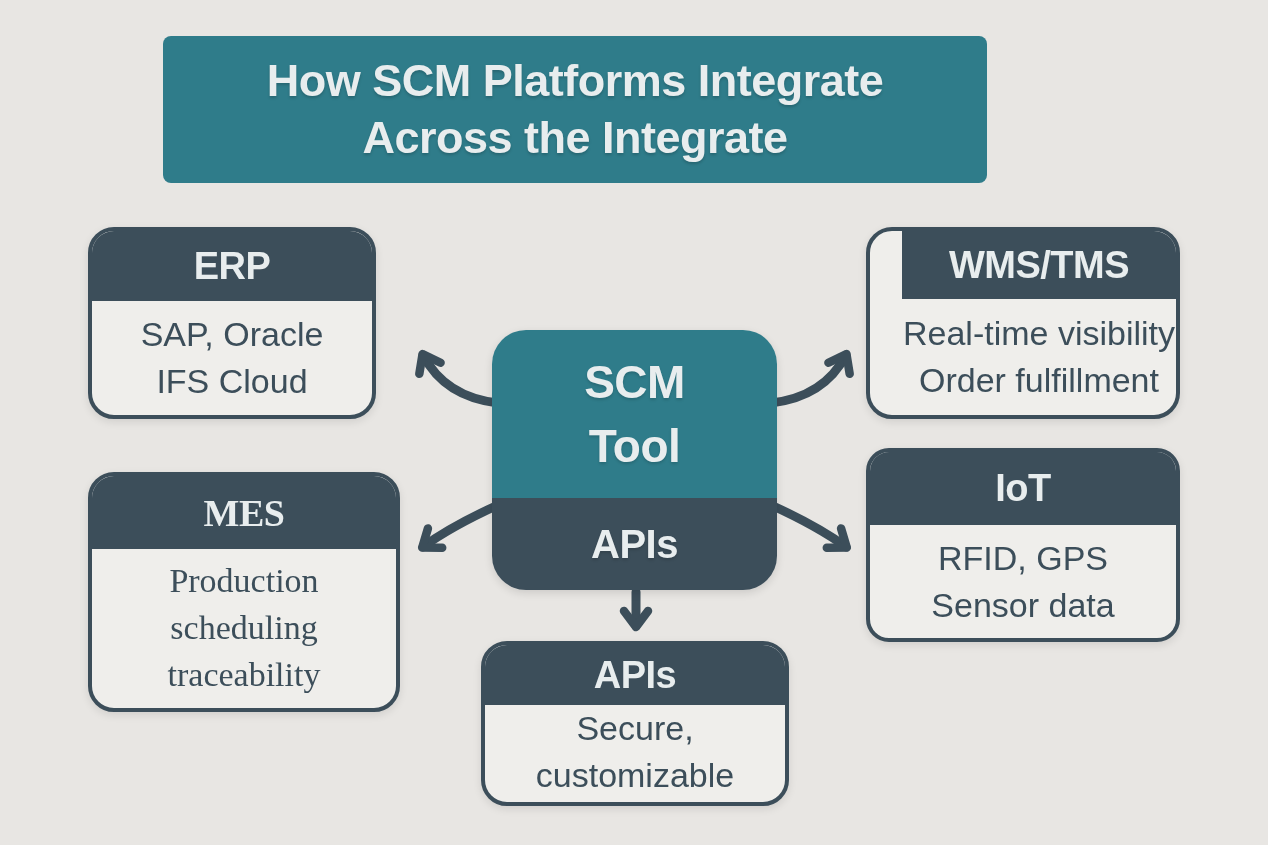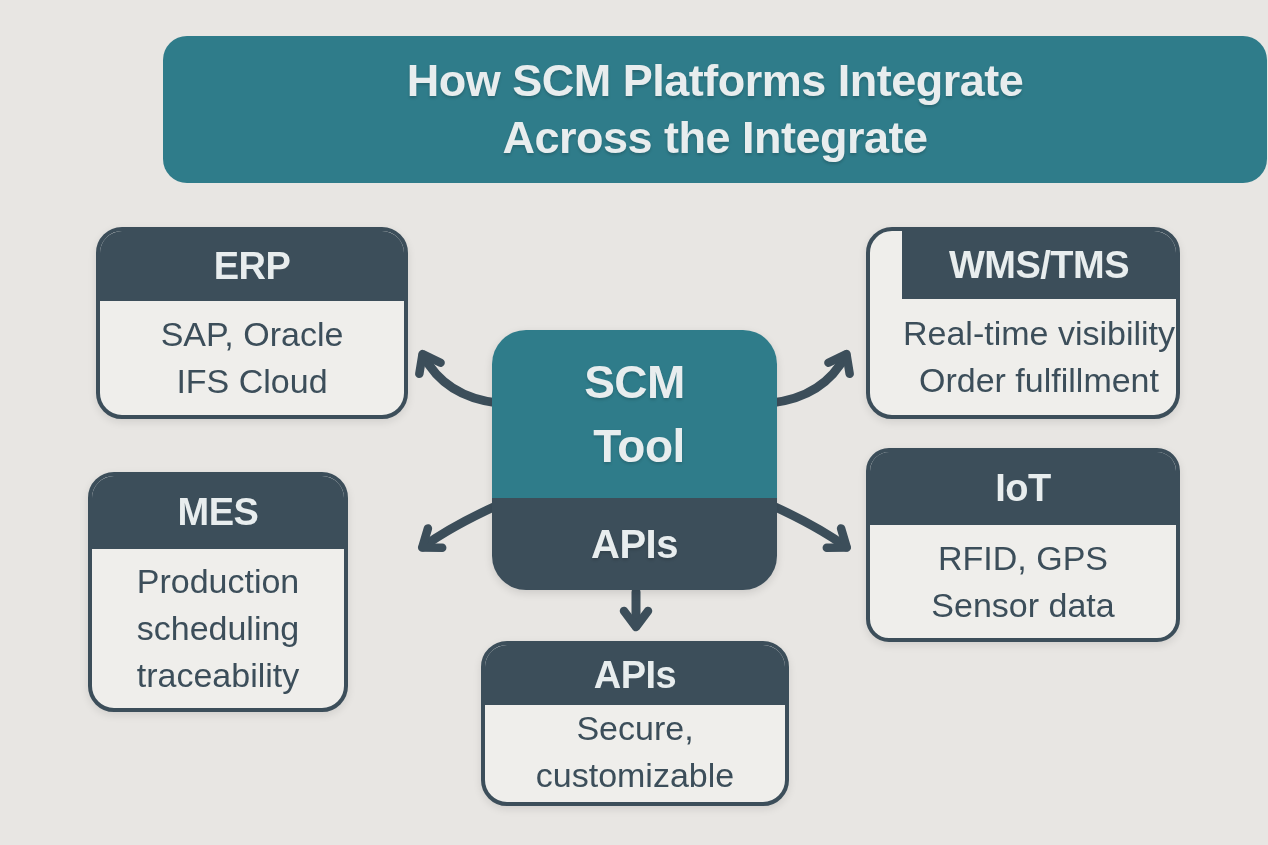--- a/index.html
+++ b/index.html
@@ -12,23 +12,23 @@
   *{margin:0;padding:0;box-sizing:border-box;}
   html,body{background:#d8d6d3;font-family:"Liberation Sans","DejaVu Sans",sans-serif;}
   .canvas{
     position:relative;
     width:1268px;height:845px;
     background:var(--bg);
     overflow:hidden;
   }
   
   .banner{
-    position:absolute;left:163px;top:36px;width:1104px;height:147px;
+    position:absolute;left:163px;top:36px;width:824px;height:147px;
     background:var(--teal);
-    border-radius:24px;
+    border-radius:8px;
     display:flex;flex-direction:column;align-items:center;justify-content:center;
     color:var(--light);
     text-shadow:0 2px 3px rgba(0,0,0,.18);
   }
   .banner .t-line{
     font-size:45px;font-weight:700;line-height:1.26;letter-spacing:-.5px;
   }
   
   svg.arrows{position:absolute;left:0;top:0;width:1268px;height:845px;}
   svg.arrows path.shaft{
@@ -57,43 +57,43 @@
     flex:0 0 auto;
   }
   .card-body{
     flex:1 1 auto;
     display:flex;align-items:center;justify-content:center;
     color:var(--slate);
     font-size:34px;line-height:1.38;text-align:center;
   }
   .multiline{white-space:pre-line;}
   
-  .pos-erp {left:96px; top:227px;width:312px;height:192px;}
+  .pos-erp {left:88px; top:227px;width:288px;height:192px;}
   .pos-erp  .card-header{height:70px;}
   .pos-wms {left:866px;top:227px;width:314px;height:192px;padding-left:32px;}
   .pos-wms  .card-header{height:68px;}
-  .pos-mes {left:88px; top:472px;width:260px;height:240px;}
+  .pos-mes {left:88px; top:472px;width:312px;height:240px;font-family:Liberation Serif, serif;}
   .pos-mes  .card-header{height:73px;}
   .pos-iot {left:866px;top:448px;width:314px;height:194px;border-radius:23px;}
   .pos-iot  .card-header{height:73px;}
   .pos-apis{left:481px;top:641px;width:308px;height:165px;}
   .pos-apis .card-header{height:60px;}
   
   .center-node{
     position:absolute;left:492px;top:330px;width:285px;height:260px;
     border-radius:34px;overflow:hidden;
     display:flex;flex-direction:column;
     box-shadow:0 3px 8px rgba(0,0,0,.12);
   }
   .center-top{
     flex:0 0 168px;
     background:var(--teal);
     display:flex;align-items:center;justify-content:center;
     color:var(--light);
-    font-size:46px;font-weight:700;line-height:1.4;text-align:right;
+    font-size:46px;font-weight:700;line-height:1.4;text-align:center;
     letter-spacing:-.5px;
     text-shadow:0 2px 3px rgba(0,0,0,.15);
   }
   .center-bottom{
     flex:1 1 auto;
     background:var(--slate);
     display:flex;align-items:center;justify-content:center;
     color:var(--light);
     font-size:40px;font-weight:700;letter-spacing:-.5px;
     text-shadow:0 2px 3px rgba(0,0,0,.15);

